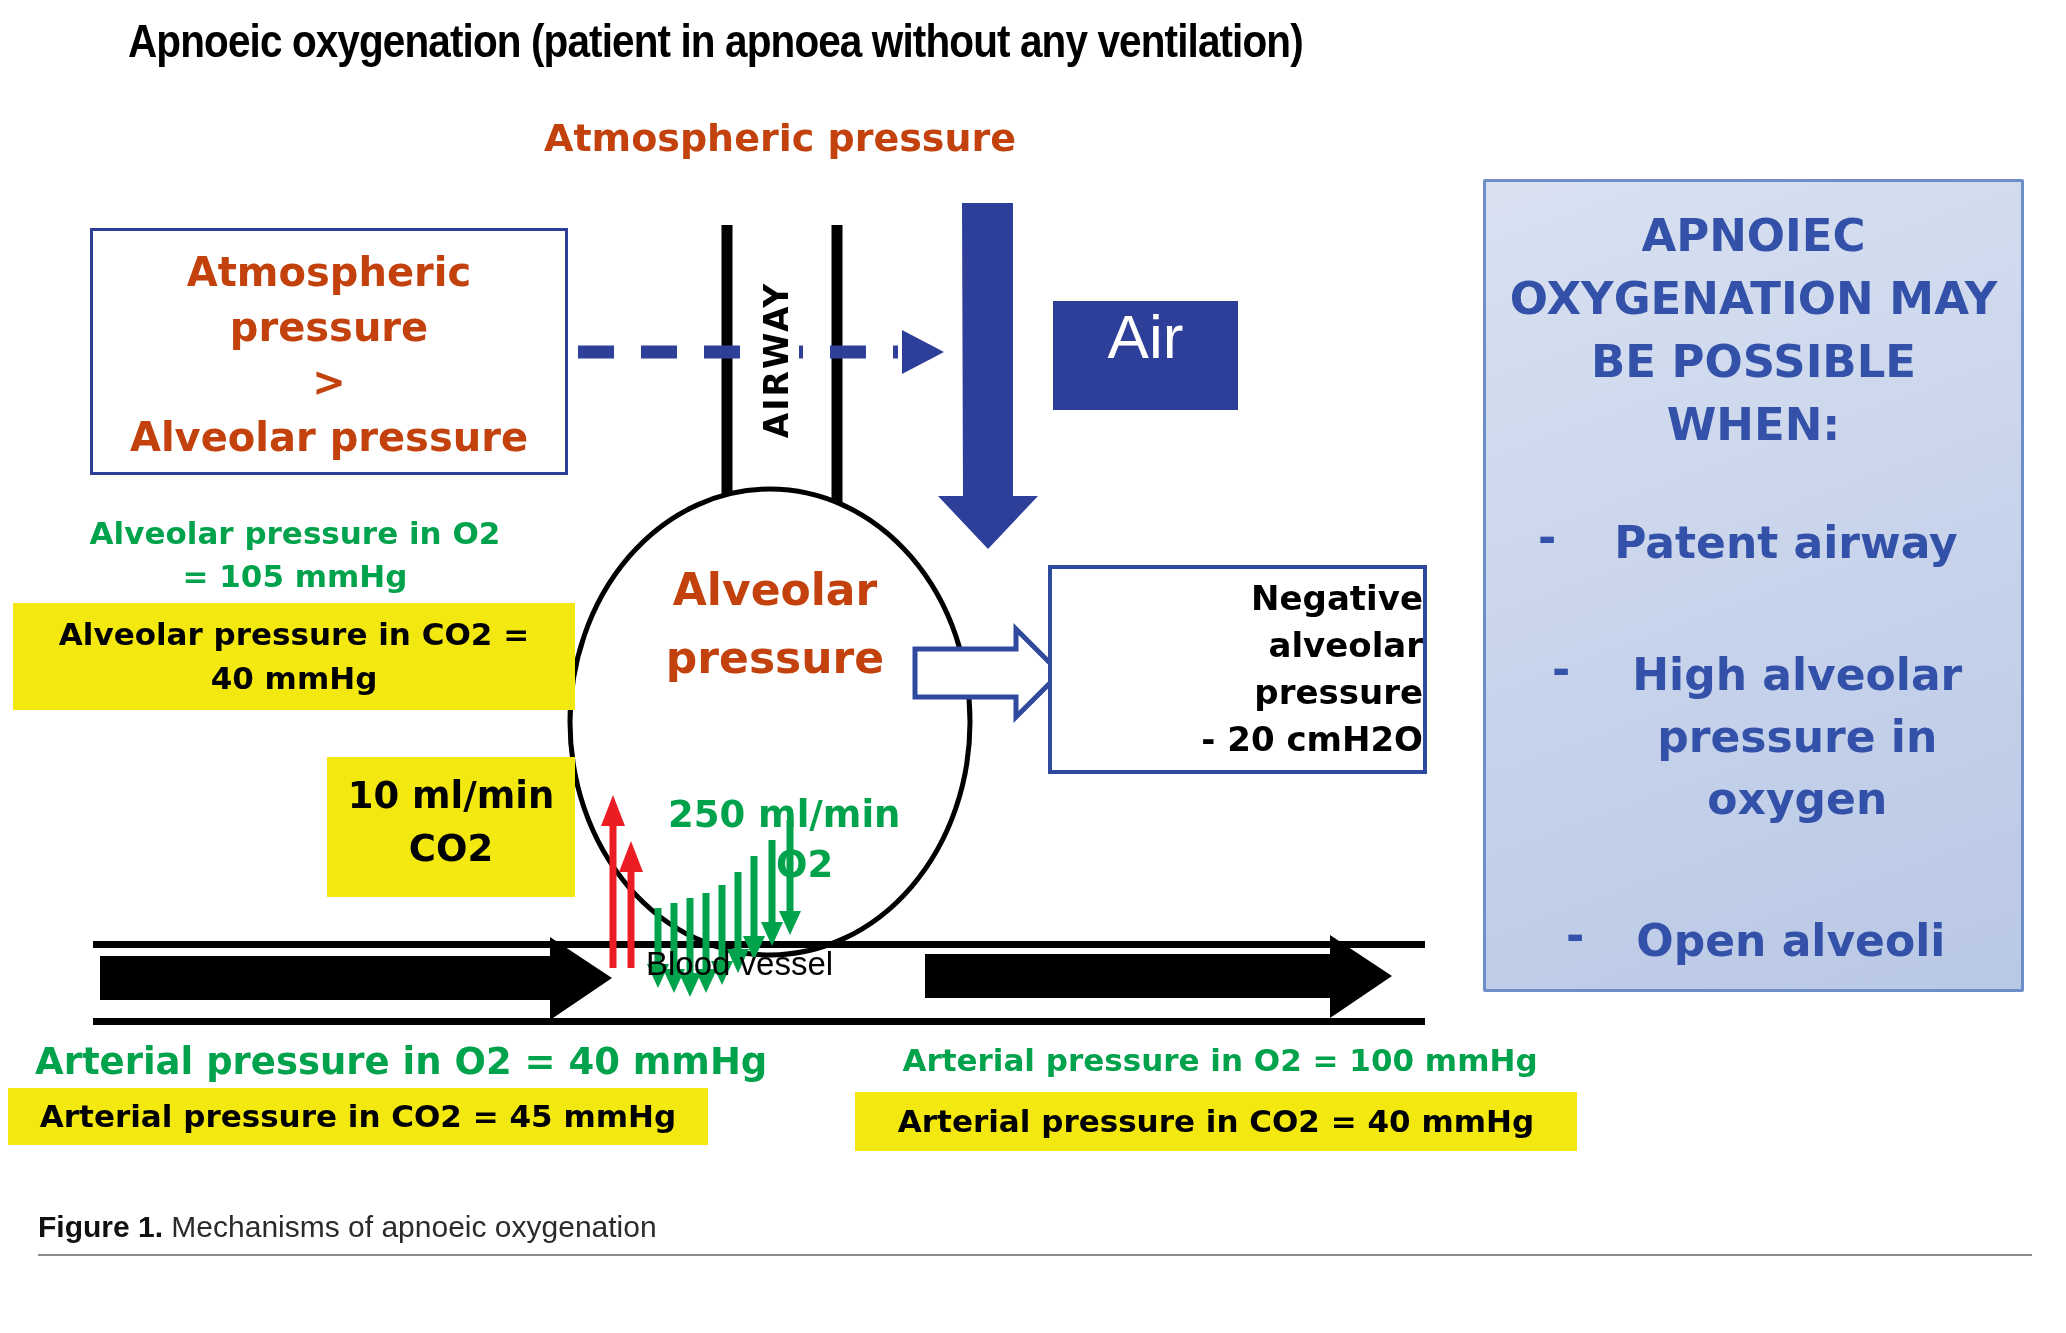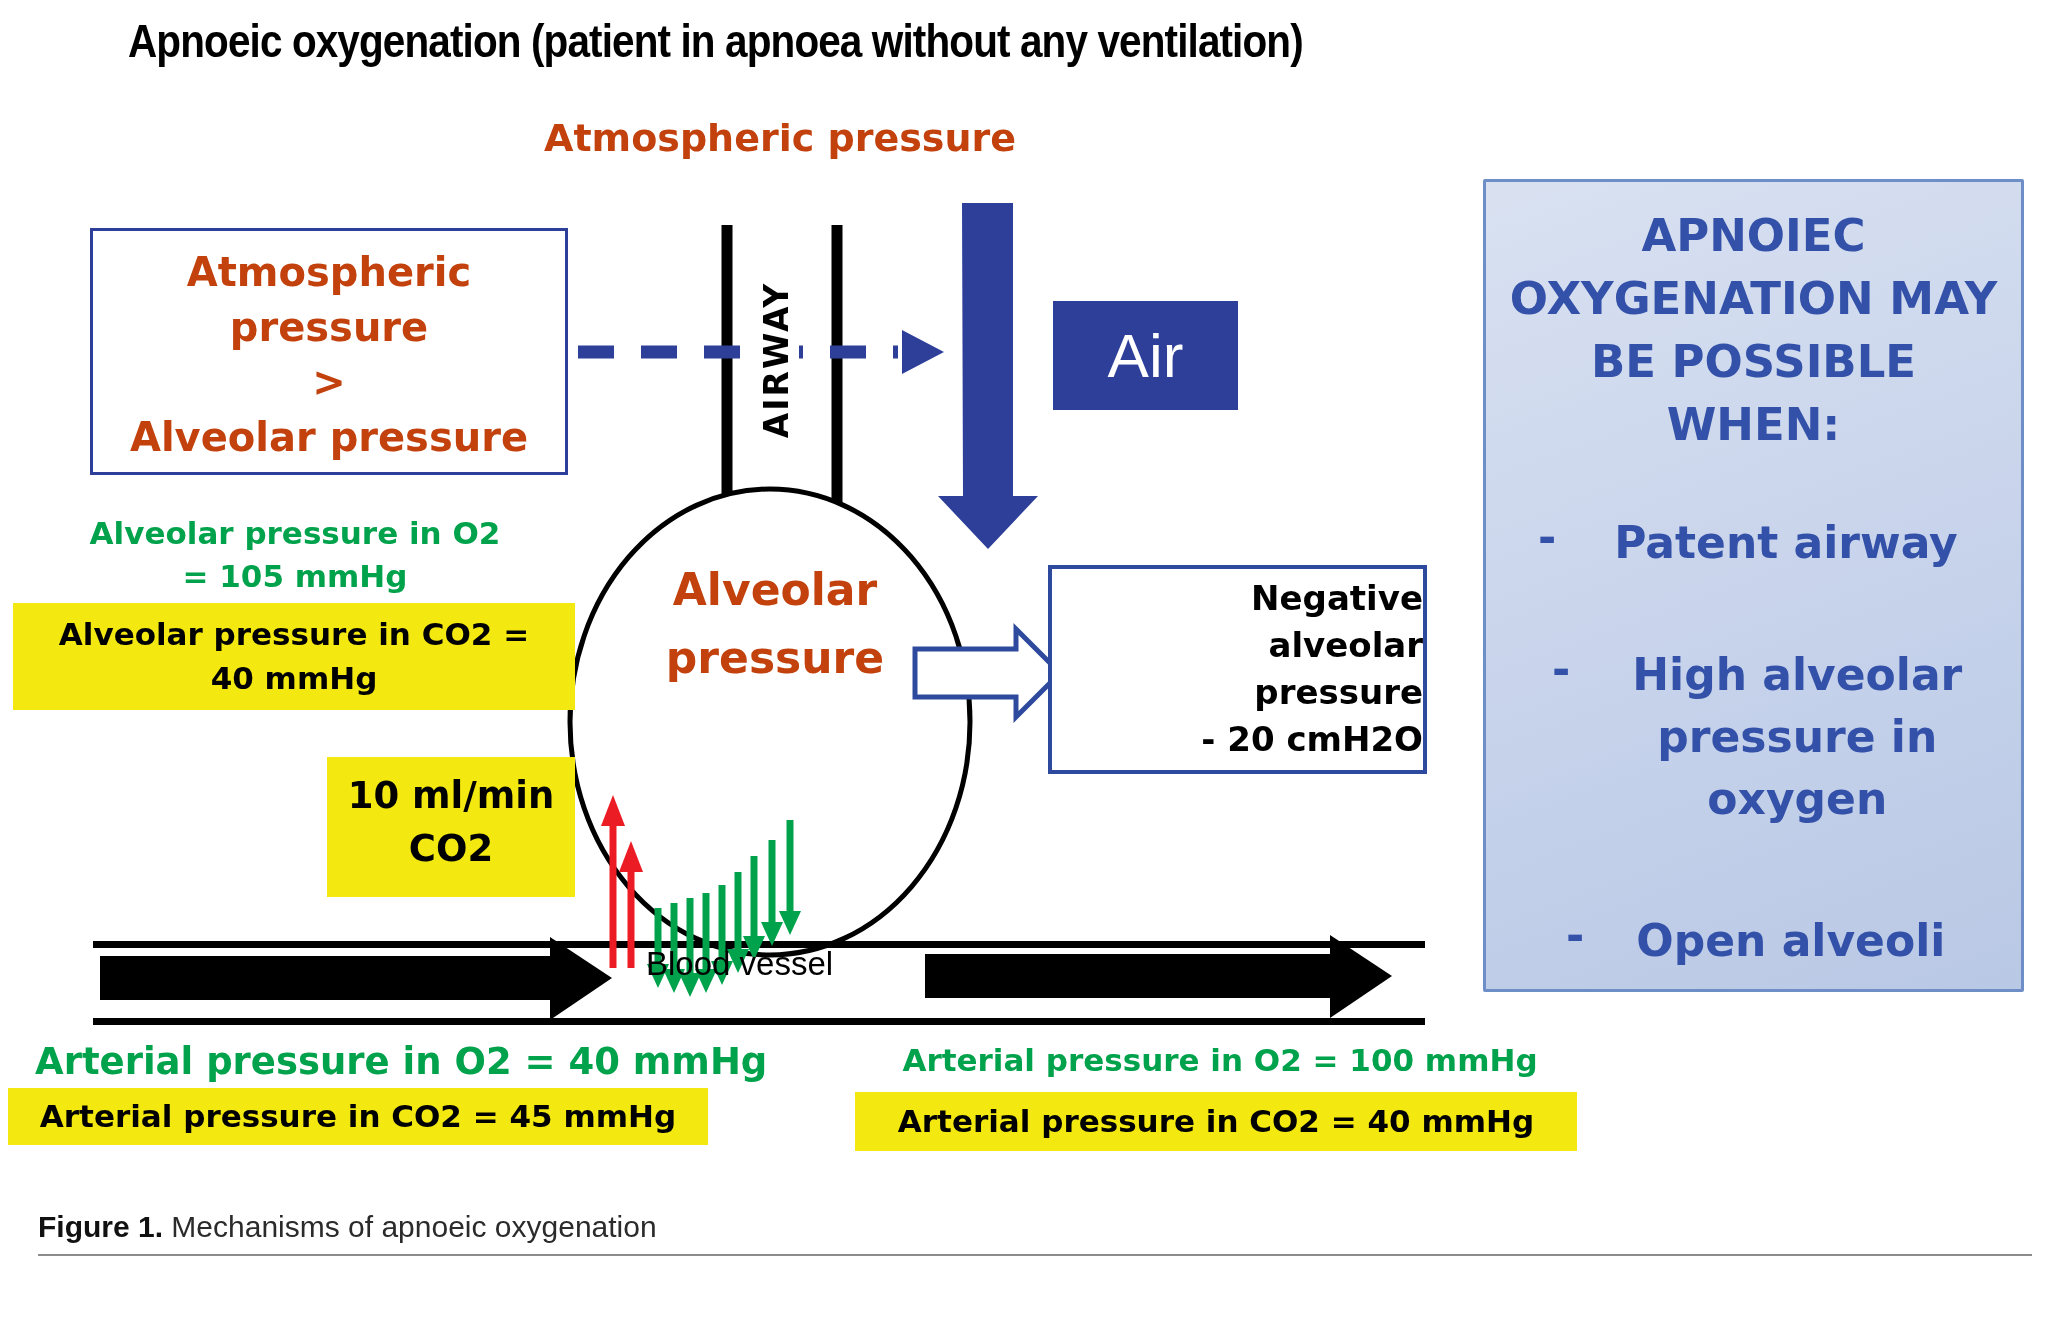--- a/index.html
+++ b/index.html
@@ -19,21 +19,21 @@
 
   .pressure-box{left:90px;top:228px;width:472px;height:227px;border:3px solid #2E3F9A;background:#fff;
                 text-align:center;font-size:40px;font-weight:bold;line-height:55px;padding-top:14px;}
 
   .airway-label{left:690px;top:338px;width:174px;text-align:center;transform:rotate(-90deg);
                 font-size:33px;font-weight:bold;letter-spacing:2px;color:#000;background:#fff;
                 line-height:44px;}
 
   .air-box{left:1053px;top:301px;width:185px;height:109px;background:#2E3F9A;color:#fff;
            font-family:"Liberation Sans",sans-serif;font-size:62px;display:flex;
-           align-items:center;justify-content:center;}
+           justify-content:center;}
 
   .circle-label{left:645px;top:556px;width:260px;text-align:center;font-size:44px;font-weight:bold;
                 line-height:68px;}
 
   .negative-box{left:1048px;top:565px;width:371px;height:195px;border:4px solid #2E4A9E;background:#fff;
                 text-align:right;color:#000;font-size:34px;font-weight:bold;line-height:47px;
                 padding-top:6px;}
 
   .alv-o2{left:60px;top:512px;width:470px;text-align:center;font-size:31px;font-weight:bold;line-height:43px;}
 
@@ -174,20 +174,24 @@
   <div class="txt ybox alv-co2">
     <div>Alveolar pressure in CO2 =</div>
     <div>40 mmHg</div>
   </div>
 
   <div class="txt ybox co2-flux">
     <div>10 ml/min</div>
     <div>CO2</div>
   </div>
 
+  <div class="txt o2-flux green">
+    <div>250 ml/min</div>
+    <div class="l2">O2</div>
+  </div>
 
   <div class="txt vessel-label">Blood vessel</div>
 
   <div class="txt art-o2-left green">Arterial pressure in O2 = 40 mmHg</div>
   <div class="txt ybox art-co2-left">Arterial pressure in CO2 = 45 mmHg</div>
   <div class="txt art-o2-right green">Arterial pressure in O2 = 100 mmHg</div>
   <div class="txt ybox art-co2-right">Arterial pressure in CO2 = 40 mmHg</div>
 
   <div class="txt side-panel">
     <div class="panel-heading">APNOIEC OXYGENATION MAY BE POSSIBLE WHEN:</div>

